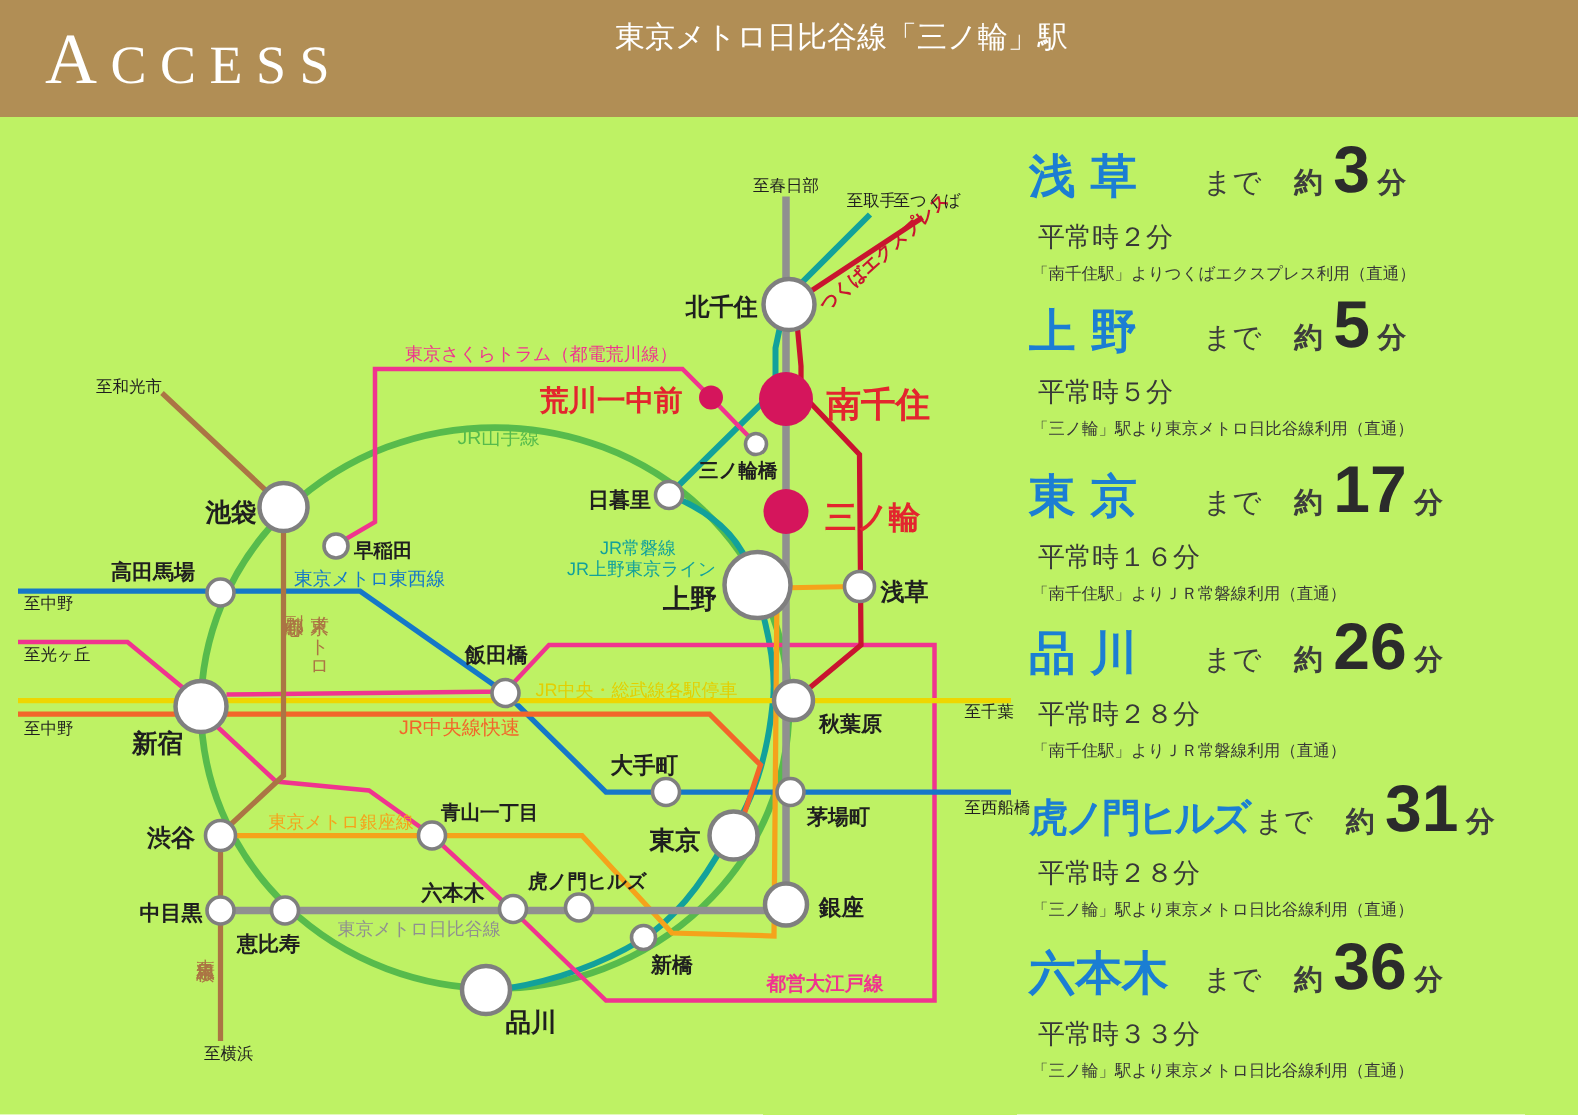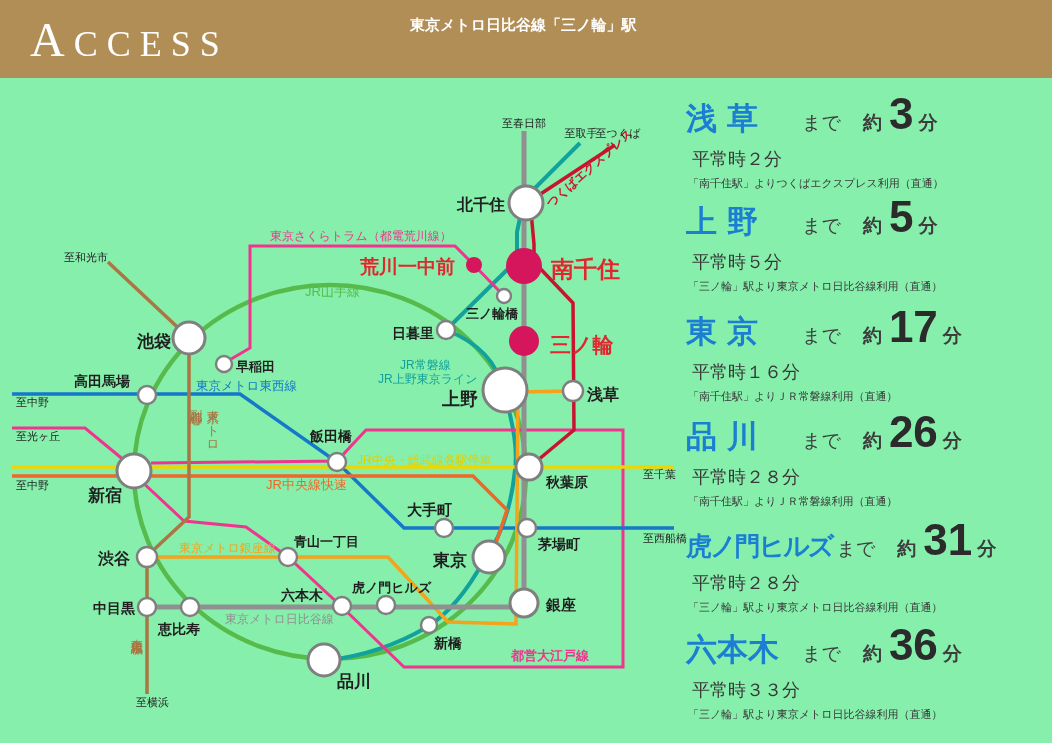--- a/index.html
+++ b/index.html
@@ -1,24 +1,24 @@
 <!DOCTYPE html>
 <html><head>
 <meta charset="utf-8">
 <style>
   html,body{margin:0;padding:0;background:#fff;}
   .page{position:relative;width:1052px;height:743px;overflow:hidden;
-        font-family:"Liberation Sans","DejaVu Sans",sans-serif;background:#86efac;}
+        font-family:"Liberation Sans","DejaVu Sans",sans-serif;background:#bef264;}
   
   header{position:absolute;left:0;top:0;width:1052px;height:78px;background:#b18e55;}
   .logo{position:absolute;left:30px;top:12px;color:#fff;
         font-family:"Liberation Serif","DejaVu Serif",serif;letter-spacing:9px;}
   .logo .logo-a{font-size:48px;}
   .logo .logo-rest{font-size:36px;}
-  .titles{position:absolute;left:410px;top:11px;color:#fff;font-size:15px;font-weight:bold;line-height:28px;}
+  .titles{position:absolute;left:410px;top:11px;color:#fff;font-size:20px;font-weight:normal;line-height:28px;}
   
   svg text{font-family:"Liberation Sans","DejaVu Sans",sans-serif;}
   
   .dest{position:absolute;left:686px;width:360px;}
   .dest-head{display:flex;align-items:baseline;white-space:nowrap;}
   .dest-name{font-weight:bold;font-size:31px;min-width:112px;display:inline-block;}
   .dest-name.sp{letter-spacing:10px;}
   .dest-name.long{font-size:26px;letter-spacing:-2px;}
   .made{font-size:19px;font-weight:normal;color:#3d3d3d;margin-left:4px;}
   .approx{font-size:19px;font-weight:bold;color:#3d3d3d;margin-left:22px;}

